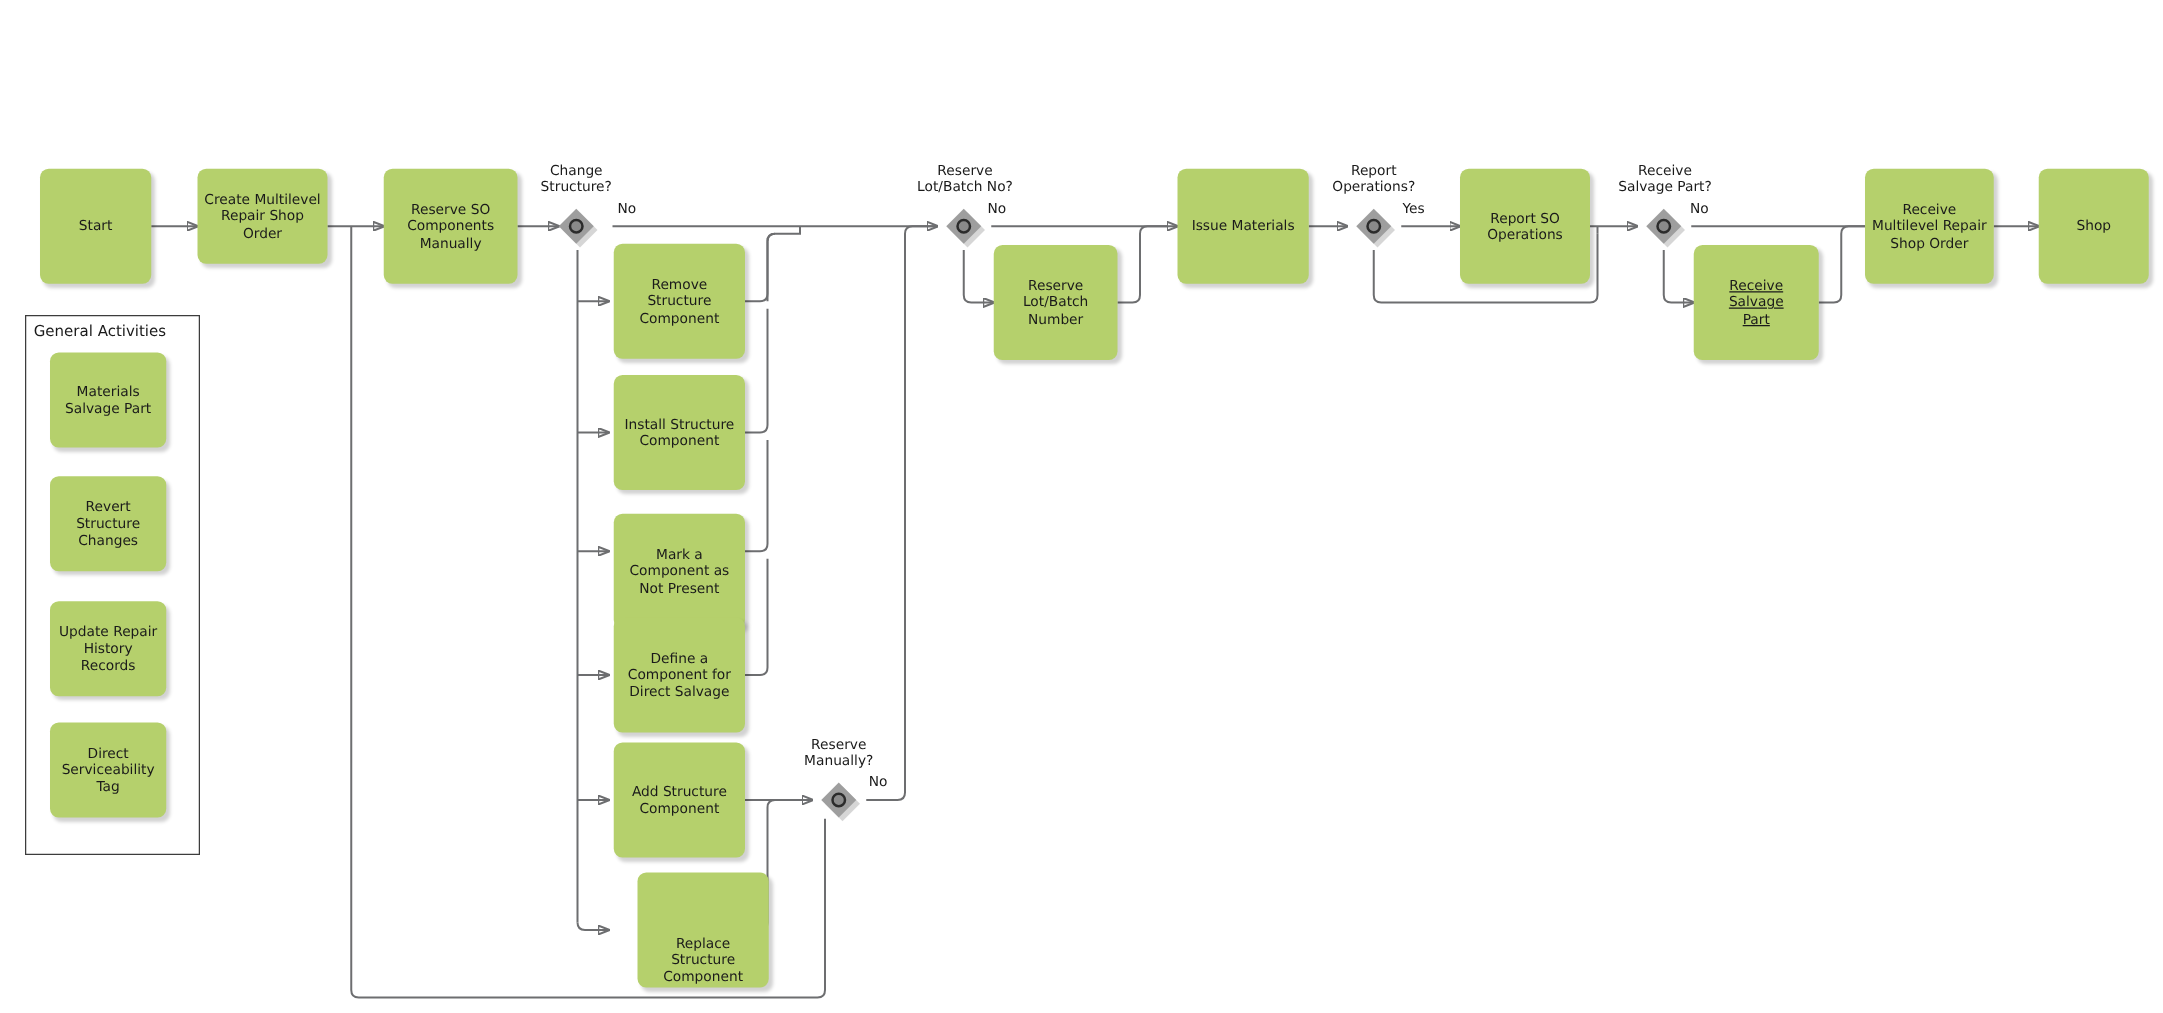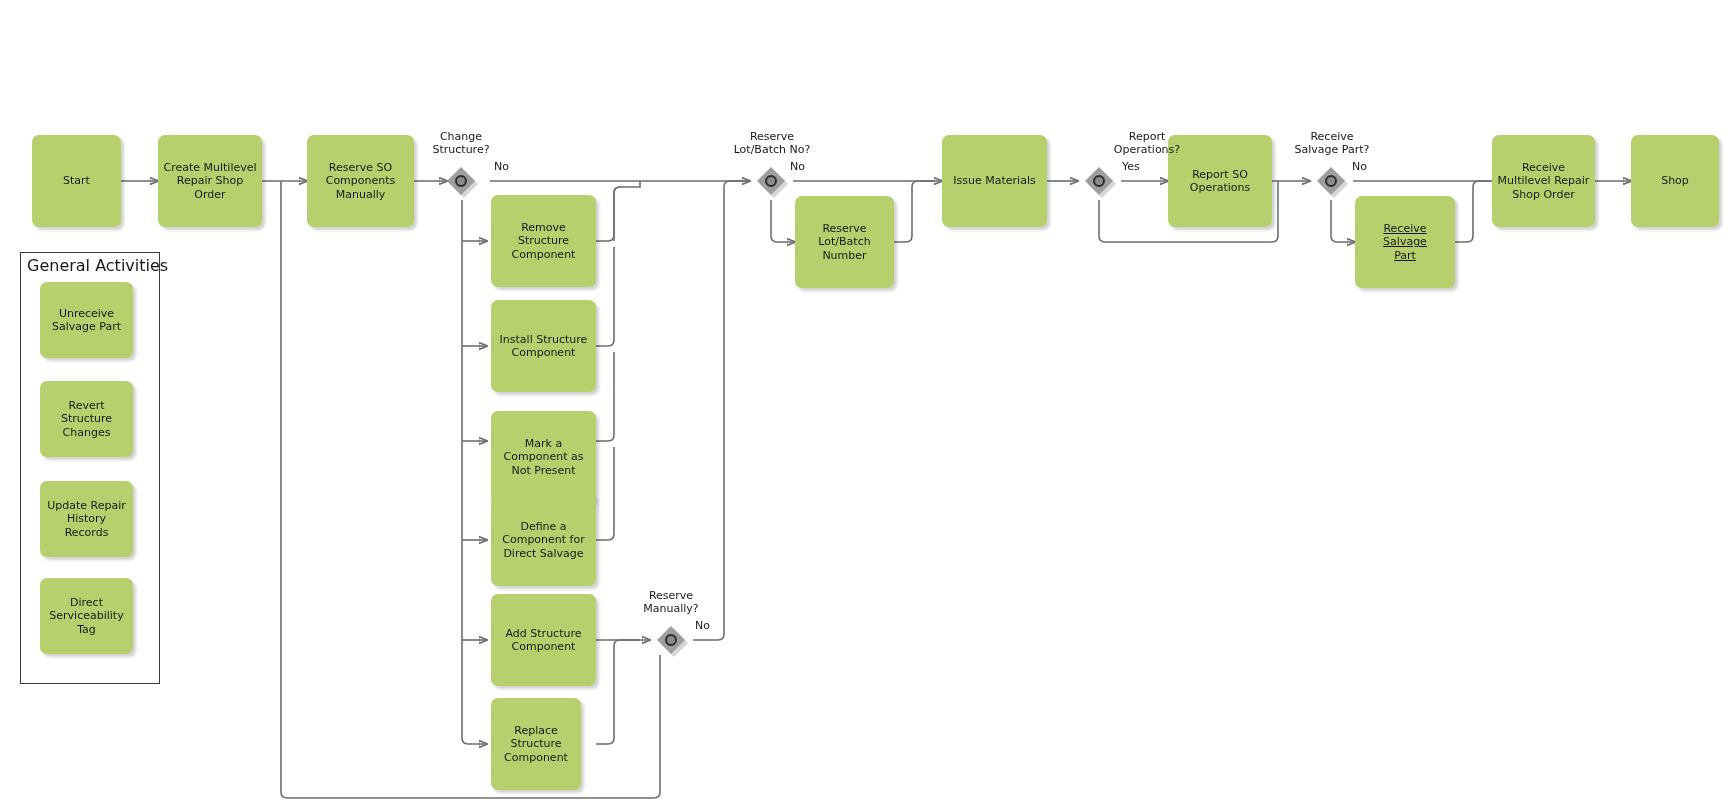--- a/index.html
+++ b/index.html
@@ -136,21 +136,21 @@
   }
   
   .group-box {
     position: absolute;
     box-sizing: border-box;
     border: 1.4px solid #3c3c3c;
     background: transparent;
   }
   .group-title {
     position: absolute;
-    font-size: 16px;
+    font-size: 12px;
     color: #1a1a1a;
     line-height: 13px;
   }
 </style>
 </head>
 <body>
 
 <div id="canvas">
 
   <svg id="wires" viewBox="0 0 1730 810">
@@ -215,21 +215,21 @@
     <path d="M1455,242 L1467,242 Q1473,242 1473,236 L1473,187 Q1473,181 1479,181 L1492,181"></path>
 
     <line x1="1595" y1="181" x2="1631" y2="181" marker-end="url(#arrow)"></line>
   </svg>
 
 
   <div class="node" style="left:32px; top:135px; width:89px; height:92px;">
     <span>Start</span>
   </div>
 
-  <div class="node" style="left:158px; top:135px; width:104px; height:92px;">
+  <div class="node" style="left:158px; top:135px; width:104px; height:76px;">
     <span>Create Multilevel
 Repair Shop
 Order</span>
   </div>
 
   <div class="node" style="left:307px; top:135px; width:107px; height:92px;">
     <span>Reserve SO
 Components
 Manually</span>
   </div>
@@ -285,21 +285,21 @@
     <span>Define a
 Component  for
 Direct Salvage</span>
   </div>
 
   <div class="node" style="left:491px; top:594px; width:105px; height:92px;">
     <span>Add Structure
 Component</span>
   </div>
 
-  <div class="node" style="left:491px; top:698px; width:90px; height:92px;">
+  <div class="node" style="left:510px; top:698px; width:105px; height:92px;align-items:flex-end;">
     <span>Replace
 Structure
 Component</span>
   </div>
 
   <div class="gateway" style="left:447px; top:167px;">
     <div class="dshadow"></div>
     <div class="diamond"></div>
     <div class="ring"></div>
   </div>
@@ -314,21 +314,21 @@
   </div>
   <div class="gw-label" style="left:711px; top:130px; width:122px;">Reserve
 Lot/Batch No?</div>
   <div class="edge-label" style="left:790px; top:160px;">No</div>
 
   <div class="gateway" style="left:1085px; top:167px;">
     <div class="dshadow"></div>
     <div class="diamond"></div>
     <div class="ring"></div>
   </div>
-  <div class="gw-label" style="left:1087px; top:130px; width:120px;">Report
+  <div class="gw-label" style="left:1039px; top:130px; width:120px;">Report
 Operations?</div>
   <div class="edge-label" style="left:1122px; top:160px;">Yes</div>
 
   <div class="gateway" style="left:1317px; top:167px;">
     <div class="dshadow"></div>
     <div class="diamond"></div>
     <div class="ring"></div>
   </div>
   <div class="gw-label" style="left:1271px; top:130px; width:122px;">Receive
 Salvage Part?</div>
@@ -340,21 +340,21 @@
     <div class="ring"></div>
   </div>
   <div class="gw-label" style="left:611px; top:589px; width:120px;">Reserve
 Manually?</div>
   <div class="edge-label" style="left:695px; top:619px;">No</div>
 
   <div class="group-box" style="left:20px; top:252px; width:140px; height:432px;"></div>
   <div class="group-title" style="left:27px; top:259px;">General Activities</div>
 
   <div class="node" style="left:40px; top:282px; width:93px; height:76px;">
-    <span>Unreceive
+    <span>Materials
 Salvage Part</span>
   </div>
 
   <div class="node" style="left:40px; top:381px; width:93px; height:76px;">
     <span>Revert Structure
 Changes</span>
   </div>
 
   <div class="node" style="left:40px; top:481px; width:93px; height:76px;">
     <span>Update Repair

